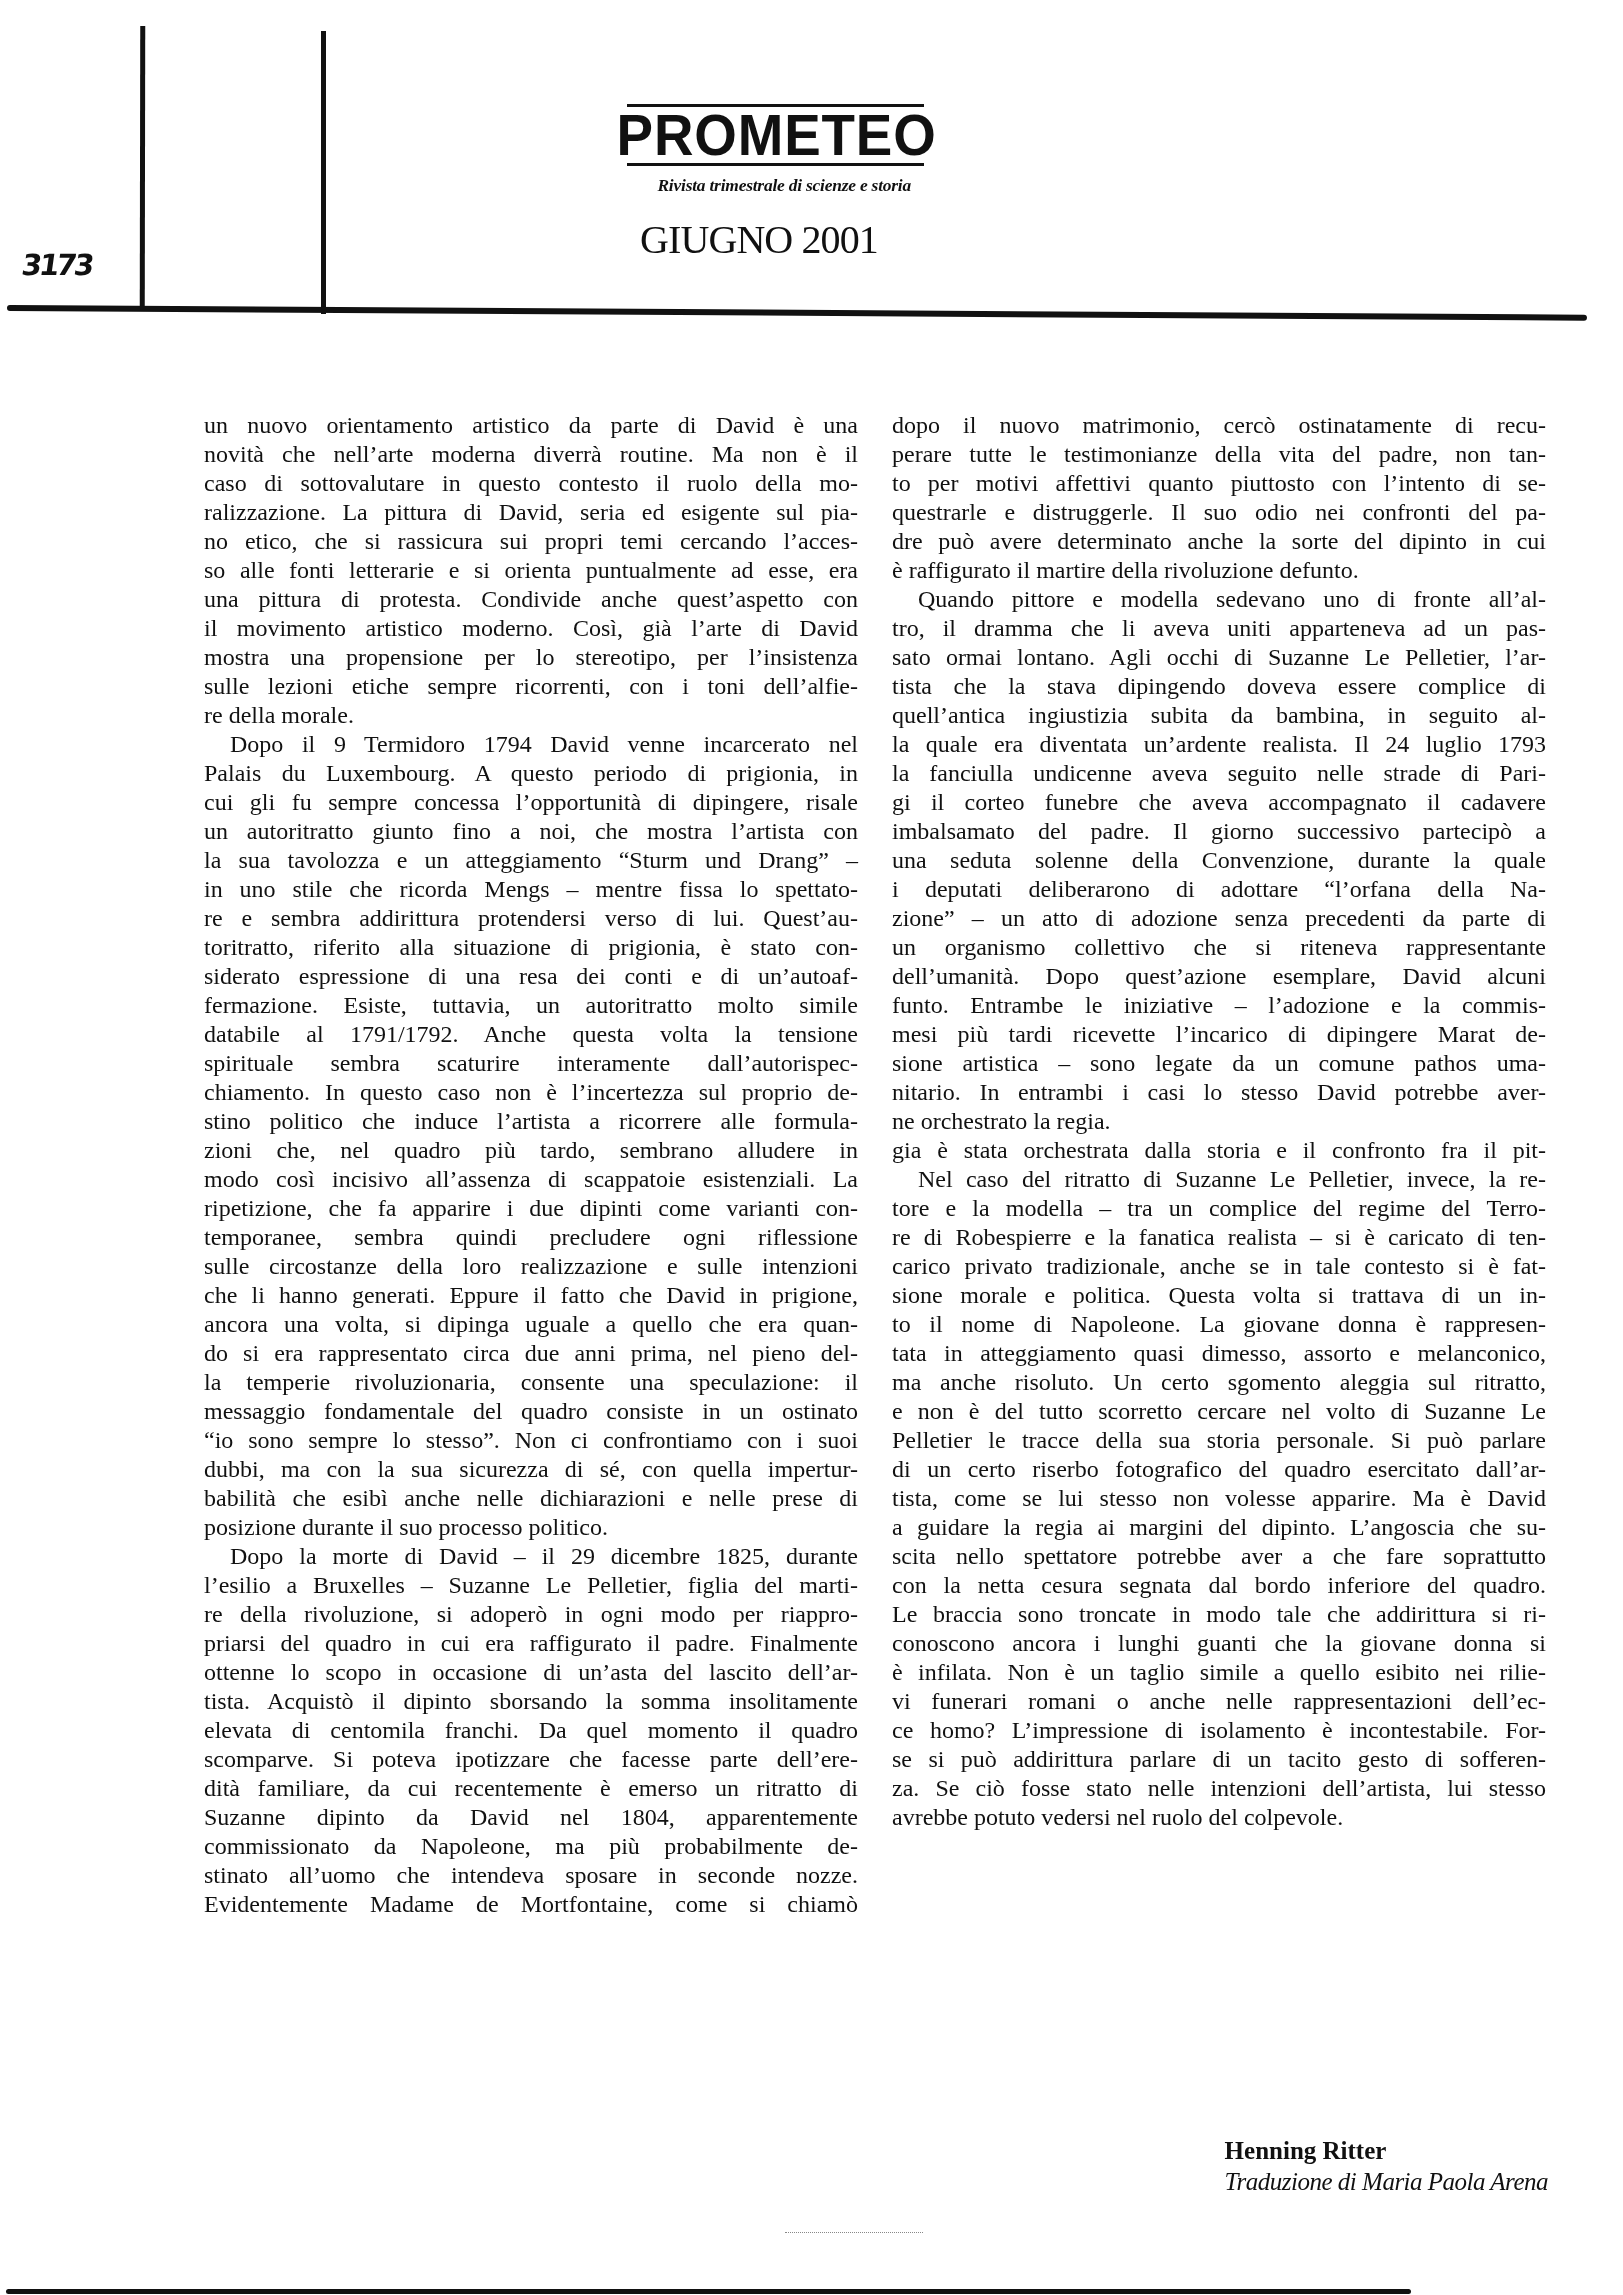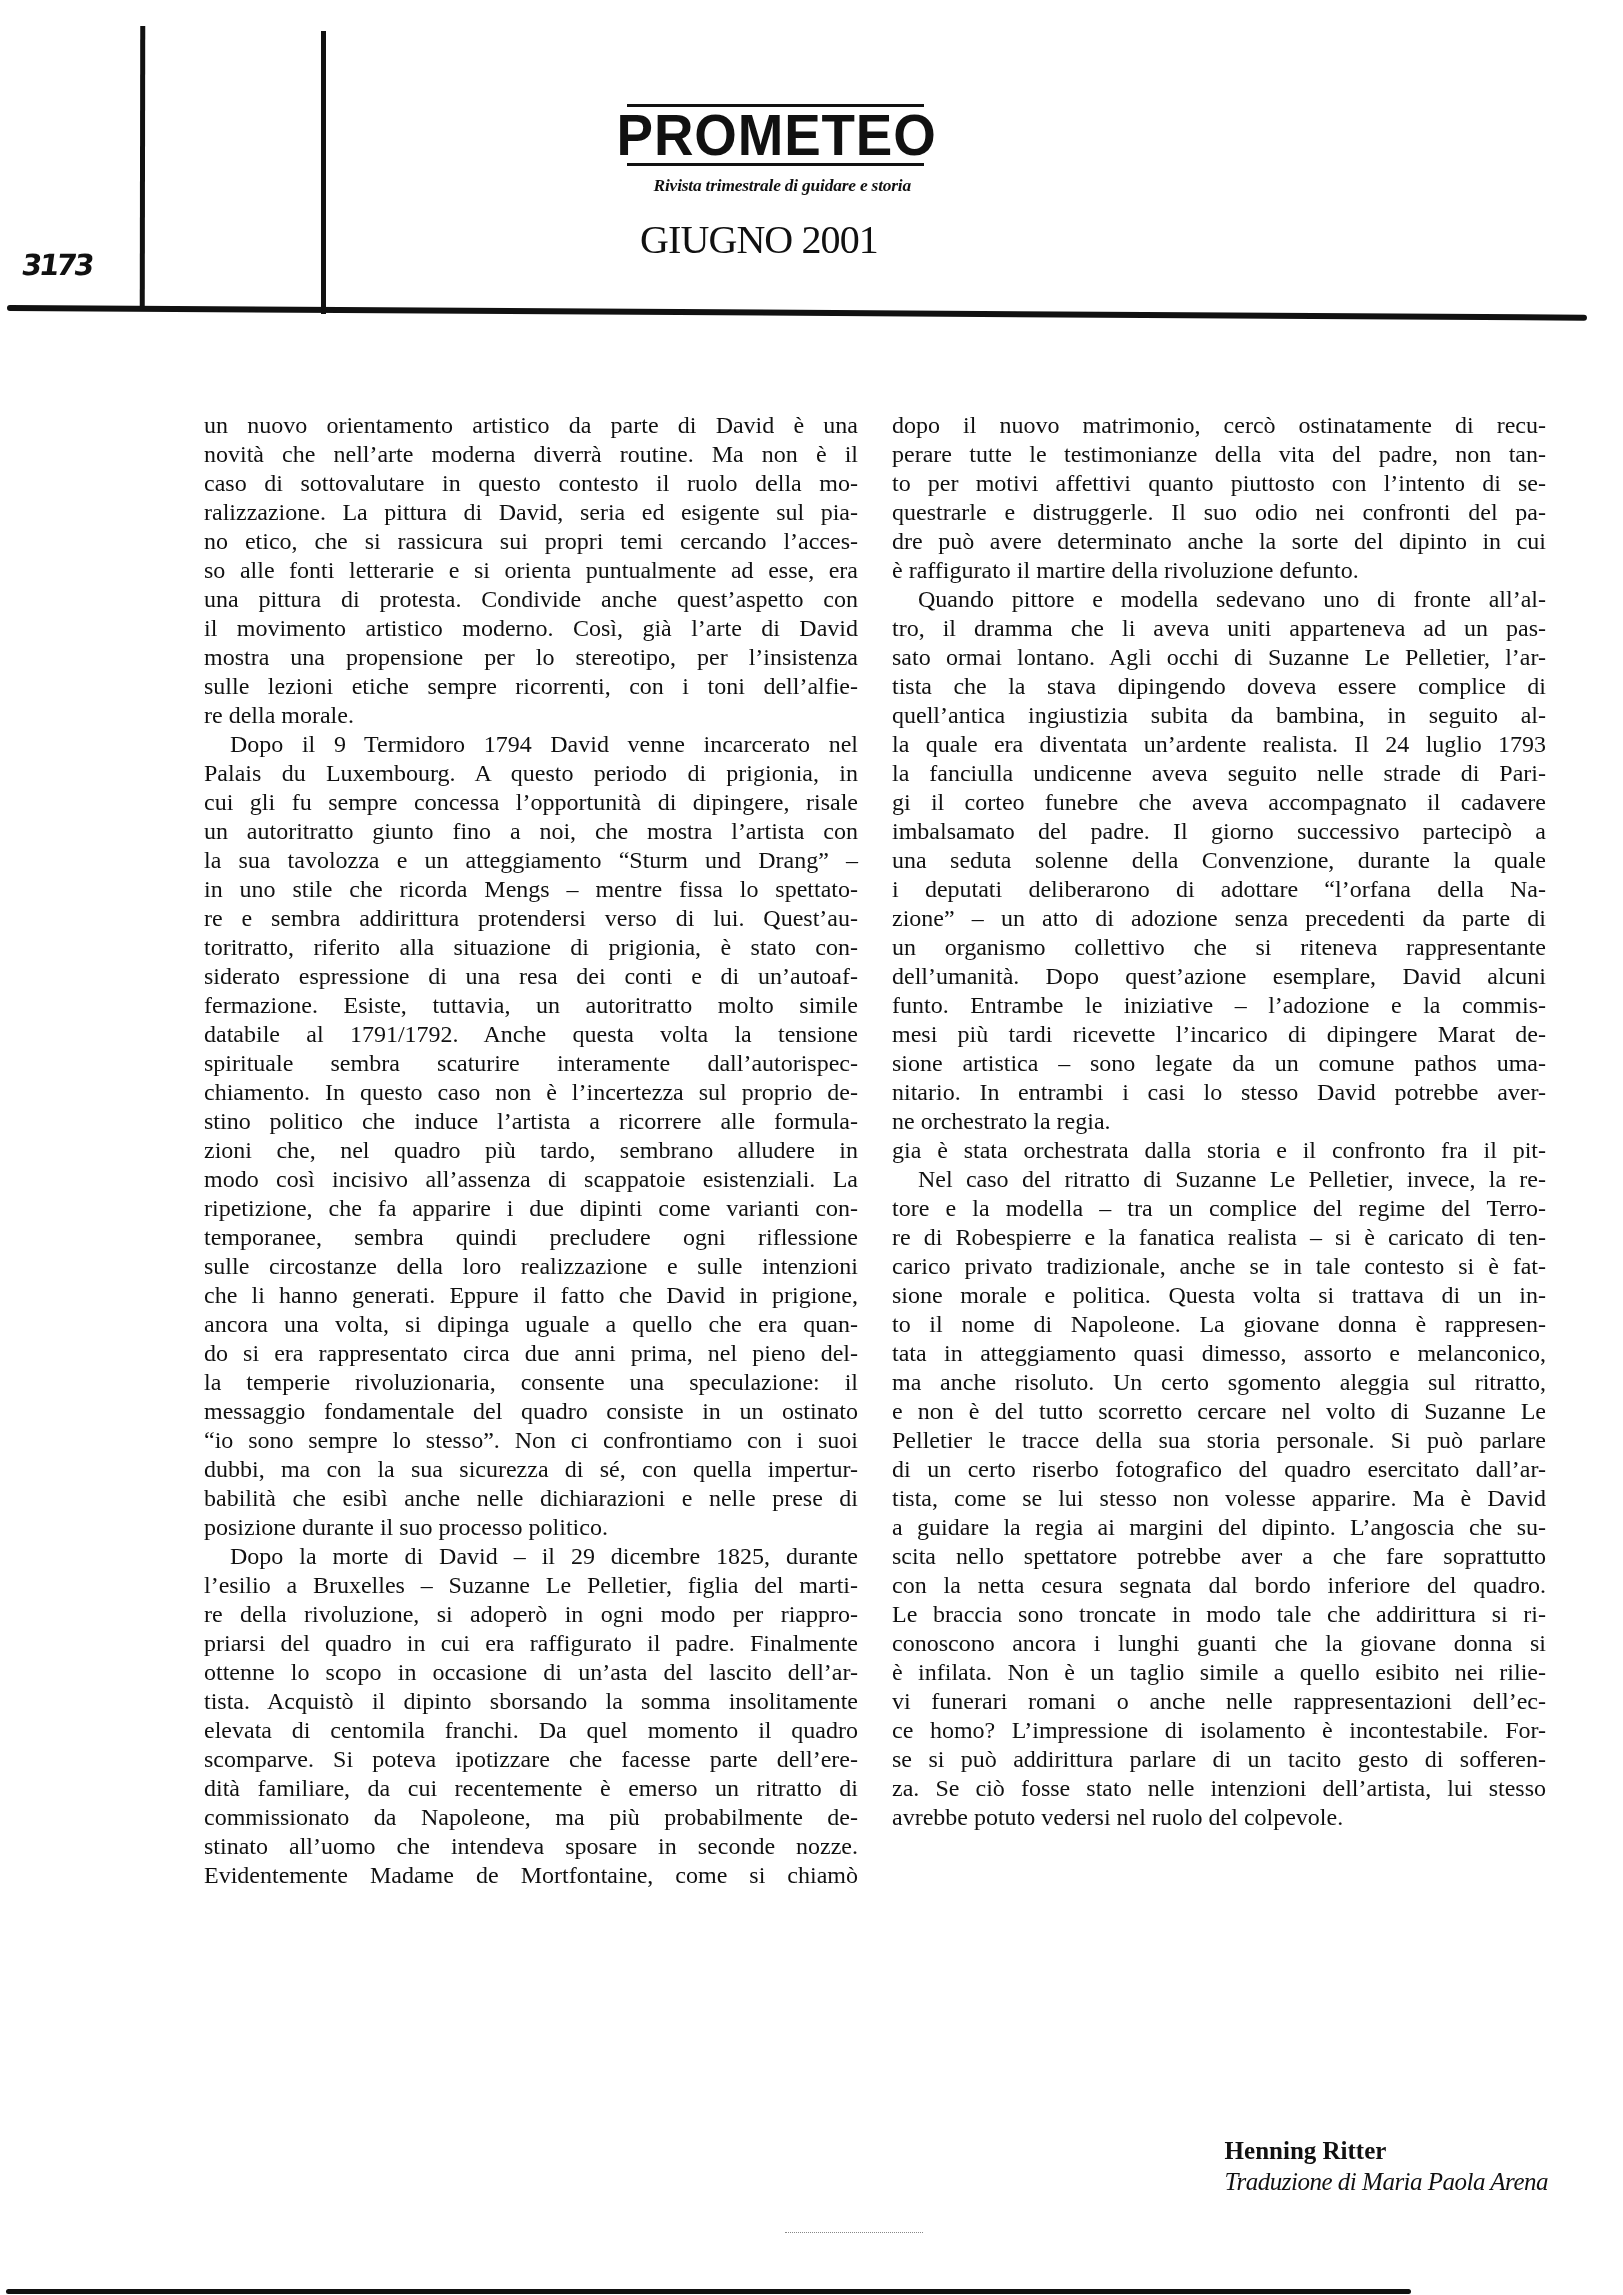--- a/index.html
+++ b/index.html
@@ -29,21 +29,21 @@
 <div class="vline" style="left:140px; top:26px; width:4.6px; height:281px; transform:rotate(0.1deg);"></div>
 <div class="vline" style="left:321px; top:31px; width:4.6px; height:283px;"></div>
 <div class="hrule" style="left:7.3px; top:305px; width:1580px; height:6.4px; transform:rotate(0.35deg); transform-origin:left center;"></div>
 
 <div class="archive-number">3173</div>
 
 <div class="masthead">
   <div class="logo-rule"></div>
   <div class="logo">PROMETEO</div>
   <div class="logo-rule"></div>
-  <div class="tagline">Rivista trimestrale di guidare e storia</div>
+  <div class="tagline">Rivista trimestrale di scienze e storia</div>
   <div class="issue">GIUGNO 2001</div>
 </div>
 
 <div class="column col-left" id="col-left">
     <span class="line">un nuovo orientamento artistico da parte di David è una</span>
     <span class="line">novità che nell’arte moderna diverrà routine. Ma non è il</span>
     <span class="line">caso di sottovalutare in questo contesto il ruolo della mo-</span>
     <span class="line">ralizzazione. La pittura di David, seria ed esigente sul pia-</span>
     <span class="line">no etico, che si rassicura sui propri temi cercando l’acces-</span>
     <span class="line">so alle fonti letterarie e si orienta puntualmente ad esse, era</span>
@@ -82,20 +82,21 @@
     <span class="line last">posizione durante il suo processo politico.</span>
     <span class="line indent">Dopo la morte di David – il 29 dicembre 1825, durante</span>
     <span class="line">l’esilio a Bruxelles – Suzanne Le Pelletier, figlia del marti-</span>
     <span class="line">re della rivoluzione, si adoperò in ogni modo per riappro-</span>
     <span class="line">priarsi del quadro in cui era raffigurato il padre. Finalmente</span>
     <span class="line">ottenne lo scopo in occasione di un’asta del lascito dell’ar-</span>
     <span class="line">tista. Acquistò il dipinto sborsando la somma insolitamente</span>
     <span class="line">elevata di centomila franchi. Da quel momento il quadro</span>
     <span class="line">scomparve. Si poteva ipotizzare che facesse parte dell’ere-</span>
     <span class="line">dità familiare, da cui recentemente è emerso un ritratto di</span>
+    <span class="line">Suzanne dipinto da David nel 1804, apparentemente</span>
     <span class="line">commissionato da Napoleone, ma più probabilmente de-</span>
     <span class="line">stinato all’uomo che intendeva sposare in seconde nozze.</span>
     <span class="line">Evidentemente Madame de Mortfontaine, come si chiamò</span>
   </div>
 <div class="column col-right" id="col-right">
     <span class="line">dopo il nuovo matrimonio, cercò ostinatamente di recu-</span>
     <span class="line">perare tutte le testimonianze della vita del padre, non tan-</span>
     <span class="line">to per motivi affettivi quanto piuttosto con l’intento di se-</span>
     <span class="line">questrarle e distruggerle. Il suo odio nei confronti del pa-</span>
     <span class="line">dre può avere determinato anche la sorte del dipinto in cui</span>

